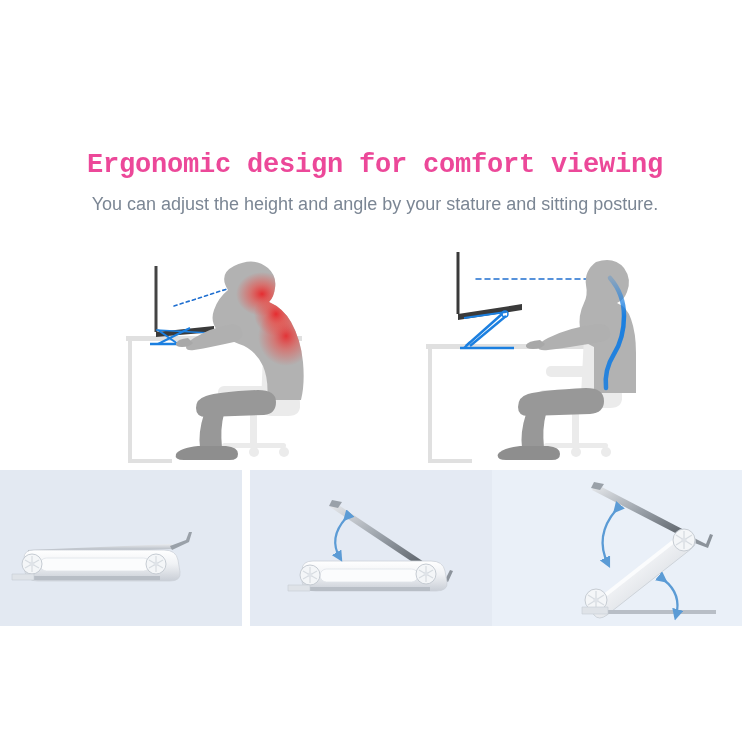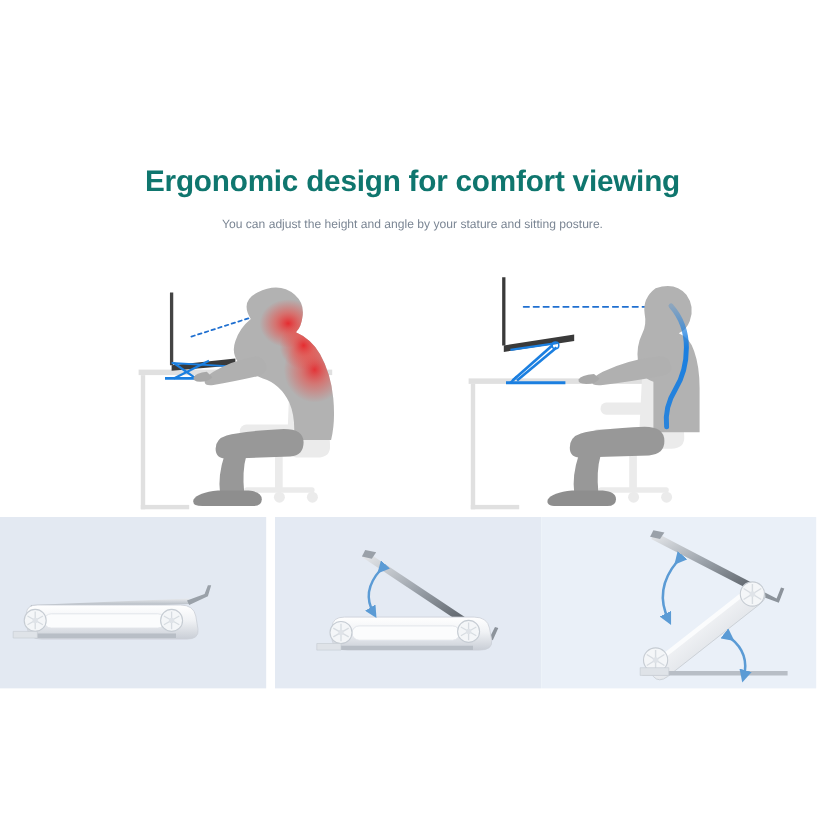--- a/index.html
+++ b/index.html
@@ -12,27 +12,28 @@
   }
   .page{position:relative;width:750px;height:750px;}
 
   
   .header{position:absolute;left:0;top:0;width:750px;text-align:center;}
   .title{
     margin:0;padding:0;
     position:absolute;left:0;top:148px;width:750px;
     font-size:27px;line-height:34px;
     font-weight:bold;
-    color:#0f766e;
+    color:#ec4899;
     letter-spacing:-0.2px;
+    font-family:Liberation Mono, monospace;
   }
   .subtitle{
     margin:0;padding:0;
     position:absolute;left:0;top:195px;width:750px;
-    font-size:11px;line-height:18px;
+    font-size:18px;line-height:18px;
     font-weight:normal;
     color:#7b8694;
   }
 
   
   .hero{position:absolute;left:0;top:238px;width:750px;height:232px;}
   .scene{position:absolute;top:0;width:300px;height:232px;}
   .scene-left{left:110px;}
   .scene-right{left:410px;}
   .scene svg{display:block;width:300px;height:232px;}

